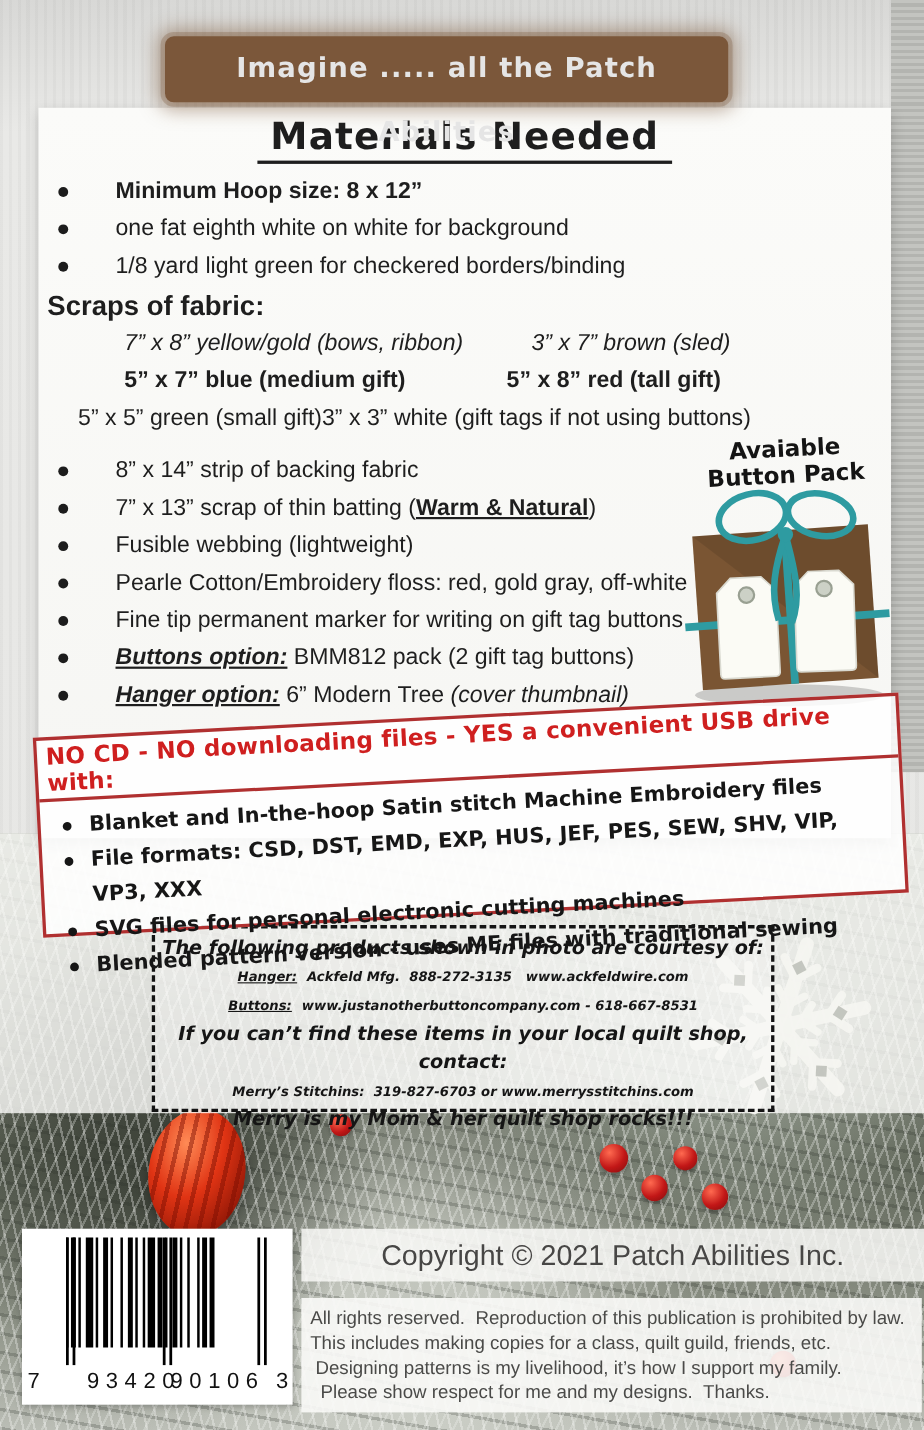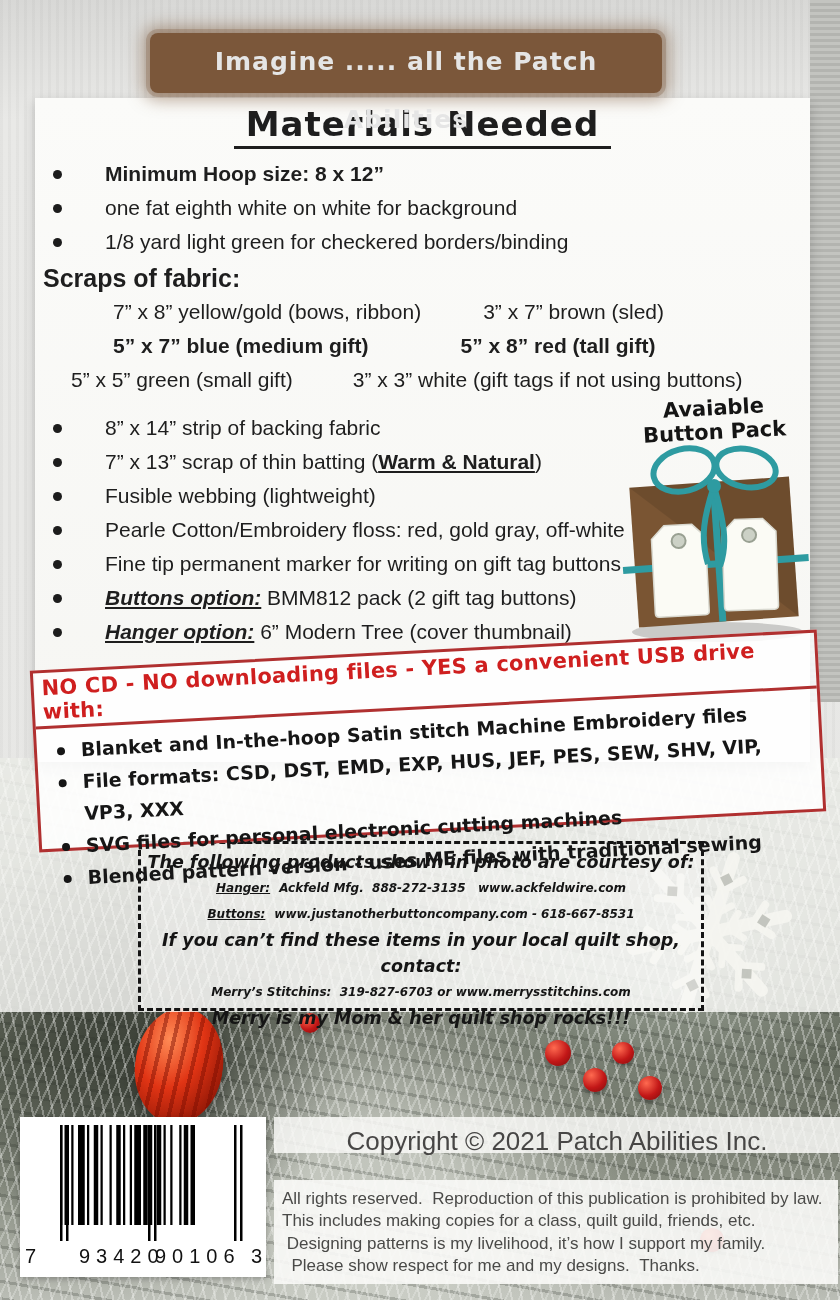--- a/index.html
+++ b/index.html
@@ -44,25 +44,25 @@
     box-shadow:0 5px 12px rgba(0,0,0,0.18);padding-top:2px;box-sizing:border-box;color:#1e1e1e;}
   .materials-heading{width:fit-content;margin:4px auto 8px;padding:0 12px 2px;
     font-size:34px;font-weight:600;letter-spacing:1px;border-bottom:3px solid #1e1e1e;}
   ul.plain{list-style:none;margin:0;padding:0;}
   ul.plain li{position:relative;padding-left:70px;font-size:21px;line-height:34px;}
   ul.plain li::before{content:"";position:absolute;left:18px;top:13px;width:9px;height:9px;
     border-radius:50%;background:#1c1c1c;}
   .b700{font-weight:700;}
   .scraps-heading{font-size:25px;font-weight:700;margin:2px 0 0 8px;line-height:34px;}
   .scrap-row{display:flex;padding-left:78px;font-size:21px;line-height:34px;}
-  .scrap-row.g1{gap:62px;}.scrap-row.g2{gap:92px;font-weight:bold;}.scrap-row.g3{gap:60px;padding-left:36px;}
+  .scrap-row.g1{gap:62px;font-style:italic;}.scrap-row.g2{gap:92px;font-weight:bold;}.scrap-row.g3{padding-left:36px;}
   .mid-list{margin-top:14px !important;}
   .biu{font-weight:700;font-style:italic;text-decoration:underline;}
   .bu{font-weight:700;text-decoration:underline;}
-  .it{}
+  .it{font-style:italic;}
 
   
   .banner{position:absolute;left:150px;top:33px;width:512px;height:60px;z-index:5;
     background:#7b573a;border-radius:8px;text-align:center;line-height:58px;
     color:#e5e5e5;font-size:25px;font-weight:700;letter-spacing:1px;
     box-shadow:0 0 0 4px rgba(123,87,58,0.28),0 0 16px 7px rgba(123,87,58,0.5);}
 
   
   .button-pack{position:absolute;left:608px;top:396px;width:212px;height:252px;z-index:6;}
   .bp-label{text-align:center;font-size:21px;font-weight:700;line-height:24px;color:#141414;
@@ -89,21 +89,21 @@
   .lbl{text-decoration:underline;margin-right:9px;}
 
   
   .barcode{position:absolute;left:20px;top:1117px;width:246px;height:160px;z-index:6;
     background:#fff;box-shadow:0 2px 6px rgba(0,0,0,0.25);}
   .bc-d{position:absolute;font-size:20px;color:#111;top:128px;}
   .bc-lead{left:5px;}
   .bc-g1{left:49px;width:78px;text-align:center;letter-spacing:6px;margin-left:10px;}
   .bc-g2{left:135px;width:78px;text-align:center;letter-spacing:6px;}
   .bc-check{right:4px;}
-  .copyright-band{position:absolute;left:274px;top:1117px;width:566px;height:36px;z-index:6;
+  .copyright-band{position:absolute;left:274px;top:1117px;width:566px;height:48px;z-index:6;
     background:rgba(249,249,247,0.85);text-align:center;line-height:48px;
     font-size:26px;color:#474645;}
   .rights-box{position:absolute;left:274px;top:1180px;width:564px;height:104px;z-index:6;
     background:rgba(249,249,247,0.9);box-sizing:border-box;padding:8px 8px;
     font-size:17px;line-height:1.32;color:#4a4a48;text-align:left;}
 </style>
 </head>
 <body>
 
 <div class="canvas">

